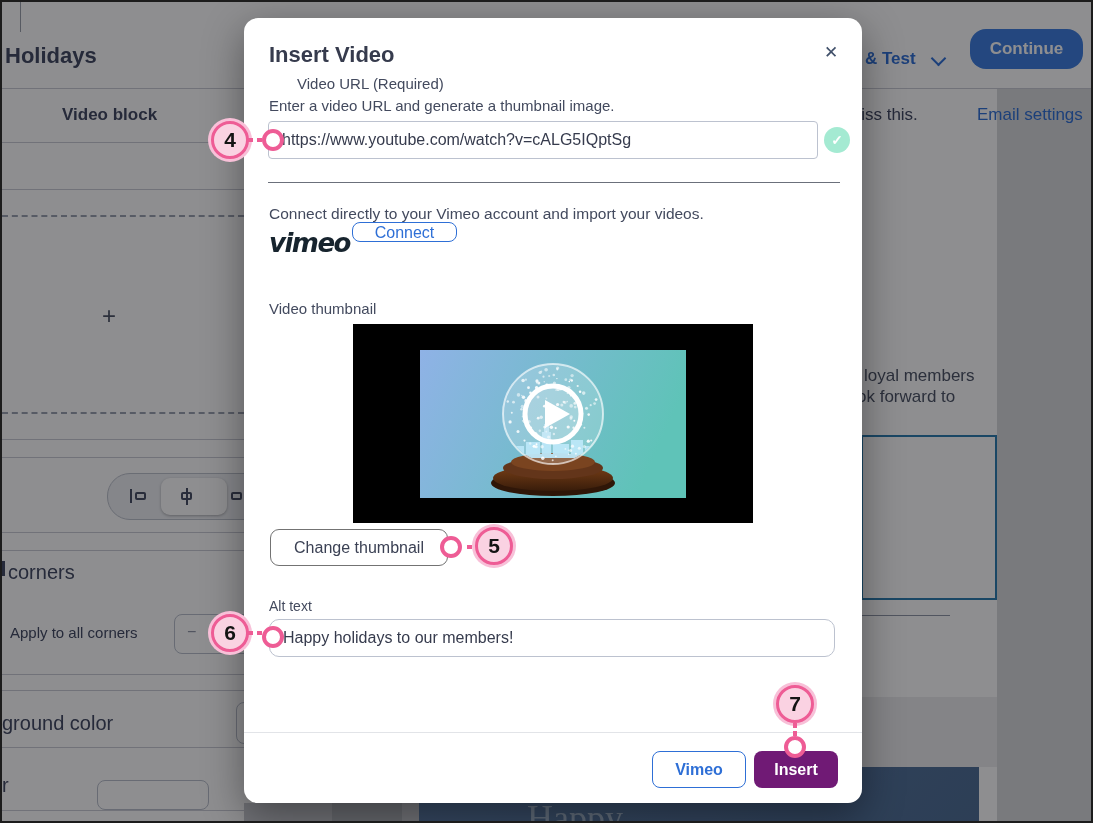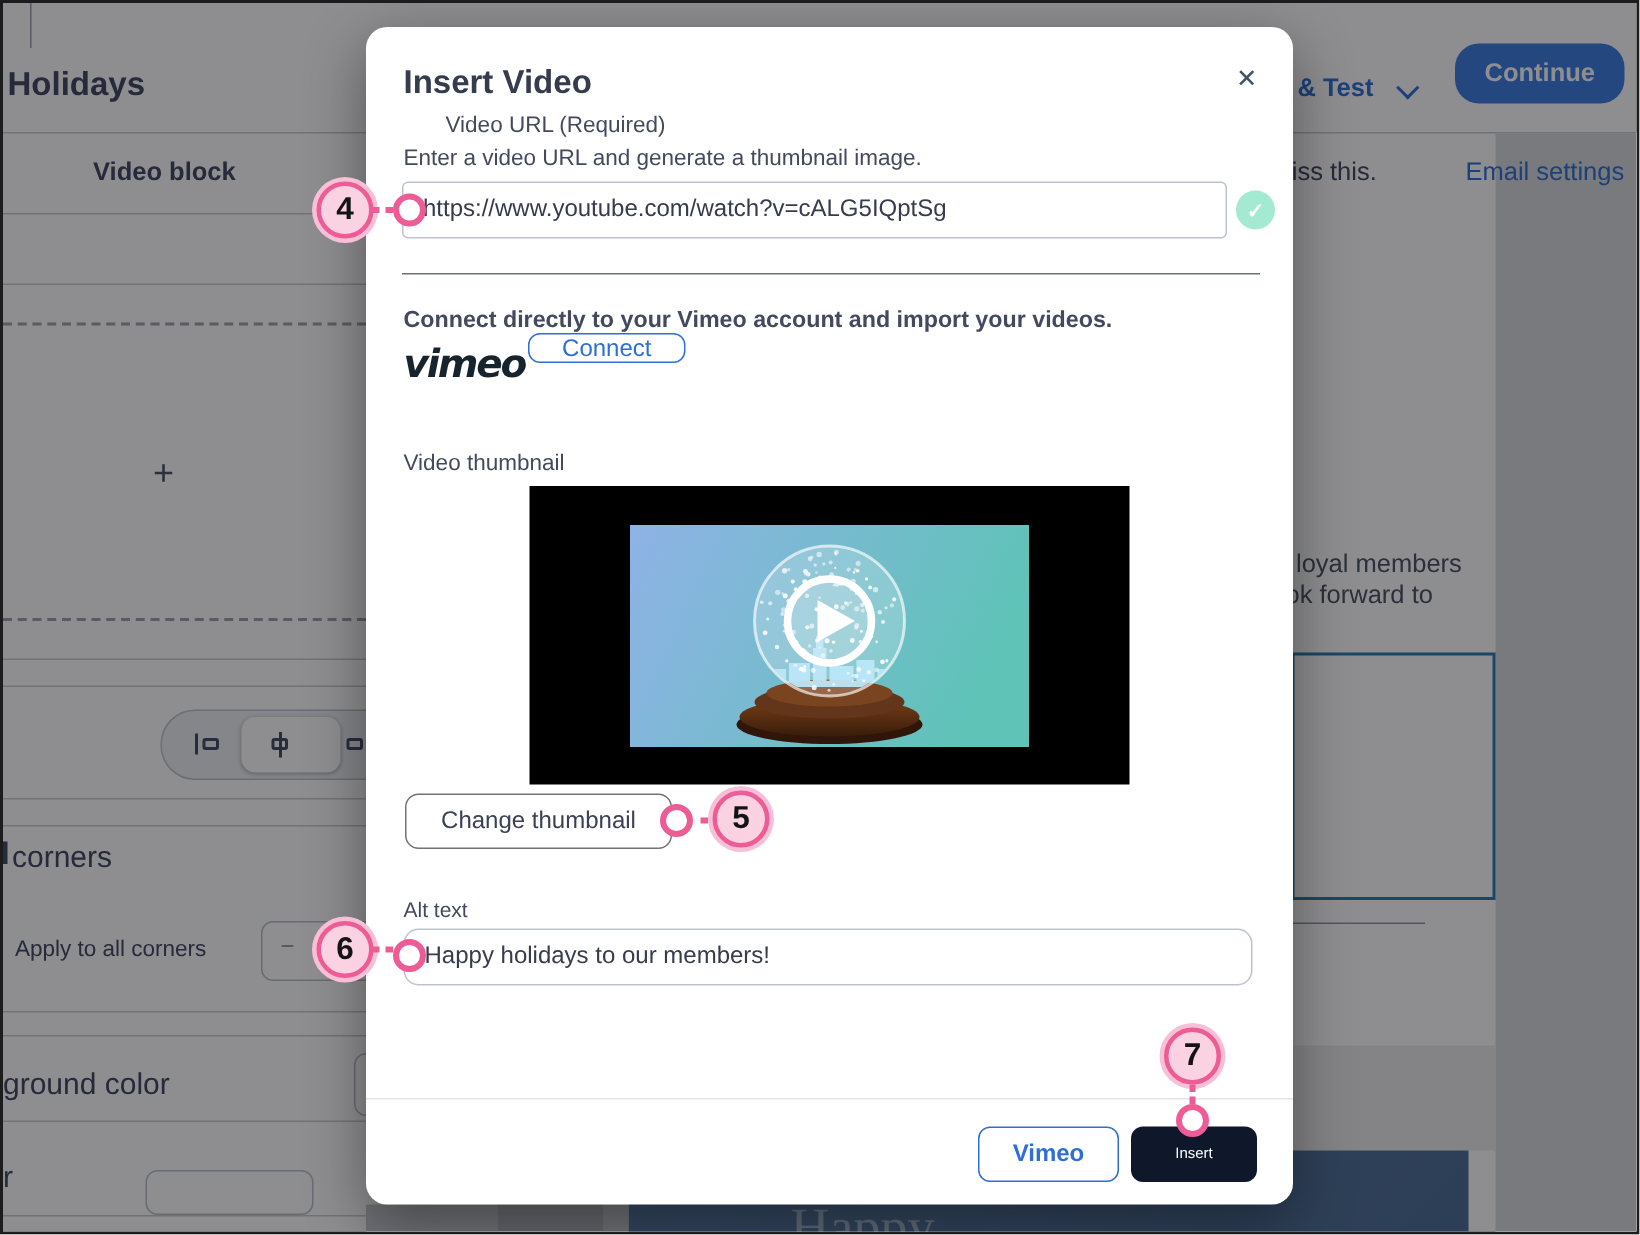--- a/index.html
+++ b/index.html
@@ -44,22 +44,22 @@
               color:#17242e;font-family:"DejaVu Sans",sans-serif;}
   .connect-btn{position:absolute;background:#fff;border:1.5px solid #2e6fd6;border-radius:8px;color:#2e6fd6;
                font-size:16px;text-align:center;cursor:pointer;font-family:"Liberation Sans",sans-serif;}
   .thumb-frame{position:absolute;left:109px;top:306px;width:400px;height:199px;background:#000;}
   .thumb-img{position:absolute;left:67px;top:26px;width:266px;height:148px;}
   .ghost-btn{position:absolute;background:#fff;border:1px solid #737373;border-radius:9px;color:#3b4154;
              font-size:16px;cursor:pointer;font-family:"Liberation Sans",sans-serif;}
   .footer-line{position:absolute;left:0;top:714px;width:618px;border-top:1px solid #e2e4e8;}
   .cancel-btn{position:absolute;background:#fff;border:1.5px solid #2e6fd6;border-radius:8px;color:#2e6fd6;
               font-size:16px;font-weight:bold;cursor:pointer;font-family:"Liberation Sans",sans-serif;}
-  .insert-btn{position:absolute;background:#0f172a;border:none;border-radius:8px;color:#fff;
-              font-size:10px;font-weight:normal;cursor:pointer;font-family:"Liberation Sans",sans-serif;}
+  .insert-btn{position:absolute;background:#701a75;border:none;border-radius:8px;color:#fff;
+              font-size:16px;font-weight:bold;cursor:pointer;font-family:"Liberation Sans",sans-serif;}
   
   .co-circle{position:absolute;width:32px;height:32px;border:3px solid #ee5c95;border-radius:50%;
              background:#fad2e2;box-shadow:0 0 0 3px #f8c0d8;z-index:20;
              display:flex;align-items:center;justify-content:center;
              font-size:21px;font-weight:bold;color:#141414;}
   .co-ring{position:absolute;width:14px;height:14px;border:4px solid #ee5c95;border-radius:50%;
            background:#fff;z-index:20;}
   .co-dot{position:absolute;width:5px;height:4px;background:#ee5c95;z-index:20;}
   .co-dot-v{position:absolute;width:4px;height:5px;background:#ee5c95;z-index:20;}
 </style>
@@ -150,21 +150,21 @@
     <div class="m-title">Insert Video</div>
     <div class="m-close">✕</div>
 
     <div class="abs m-label" style="left:25px;top:57px;margin-left:28px;">Video URL (Required)</div>
     <div class="abs m-label" style="left:25px;top:79px;">Enter a video URL and generate a thumbnail image.</div>
     <input class="m-input" style="left: 24px; top: 103px; width: 550px; height: 38px; border-radius: 4px;" value="https://www.youtube.com/watch?v=cALG5IQptSg">
     <div class="ok-badge" style="left:580px;top:109px;">✓</div>
 
     <div class="m-divider" style="top:164px;"></div>
 
-    <div class="abs m-label" style="left:25px;top:187px;font-size:15.5px;font-weight:bold;">Connect directly to your Vimeo account and import your videos.</div>
+    <div class="abs m-label" style="left:25px;top:187px;font-size:15.5px;">Connect directly to your Vimeo account and import your videos.</div>
     <div class="vimeo-logo" style="left:25px;top:210px;">vimeo</div>
     <button class="connect-btn" style="left:108px;top:204px;width:105px;height:20px;">Connect</button>
 
     <div class="abs m-label" style="left:25px;top:282px;">Video thumbnail</div>
 
     <div class="thumb-frame">
       <div class="thumb-img">
         <svg width="266" height="148" viewBox="0 0 266 148" style="display:block;">
           <defs>
             <linearGradient id="bgGrad" x1="0" y1="0" x2="1" y2="0.25">

